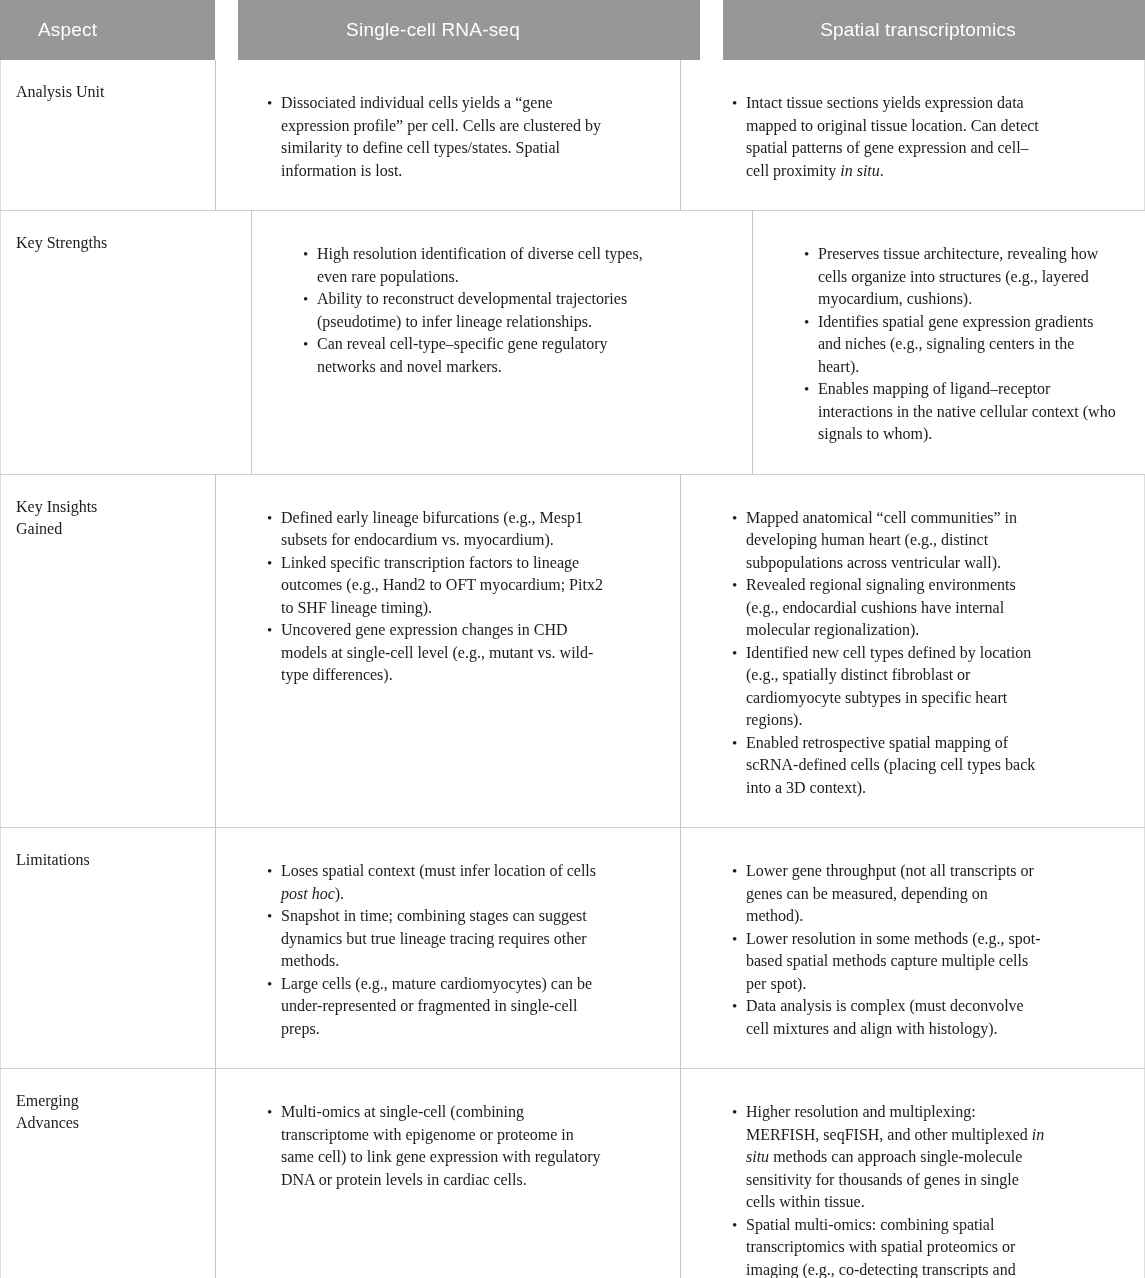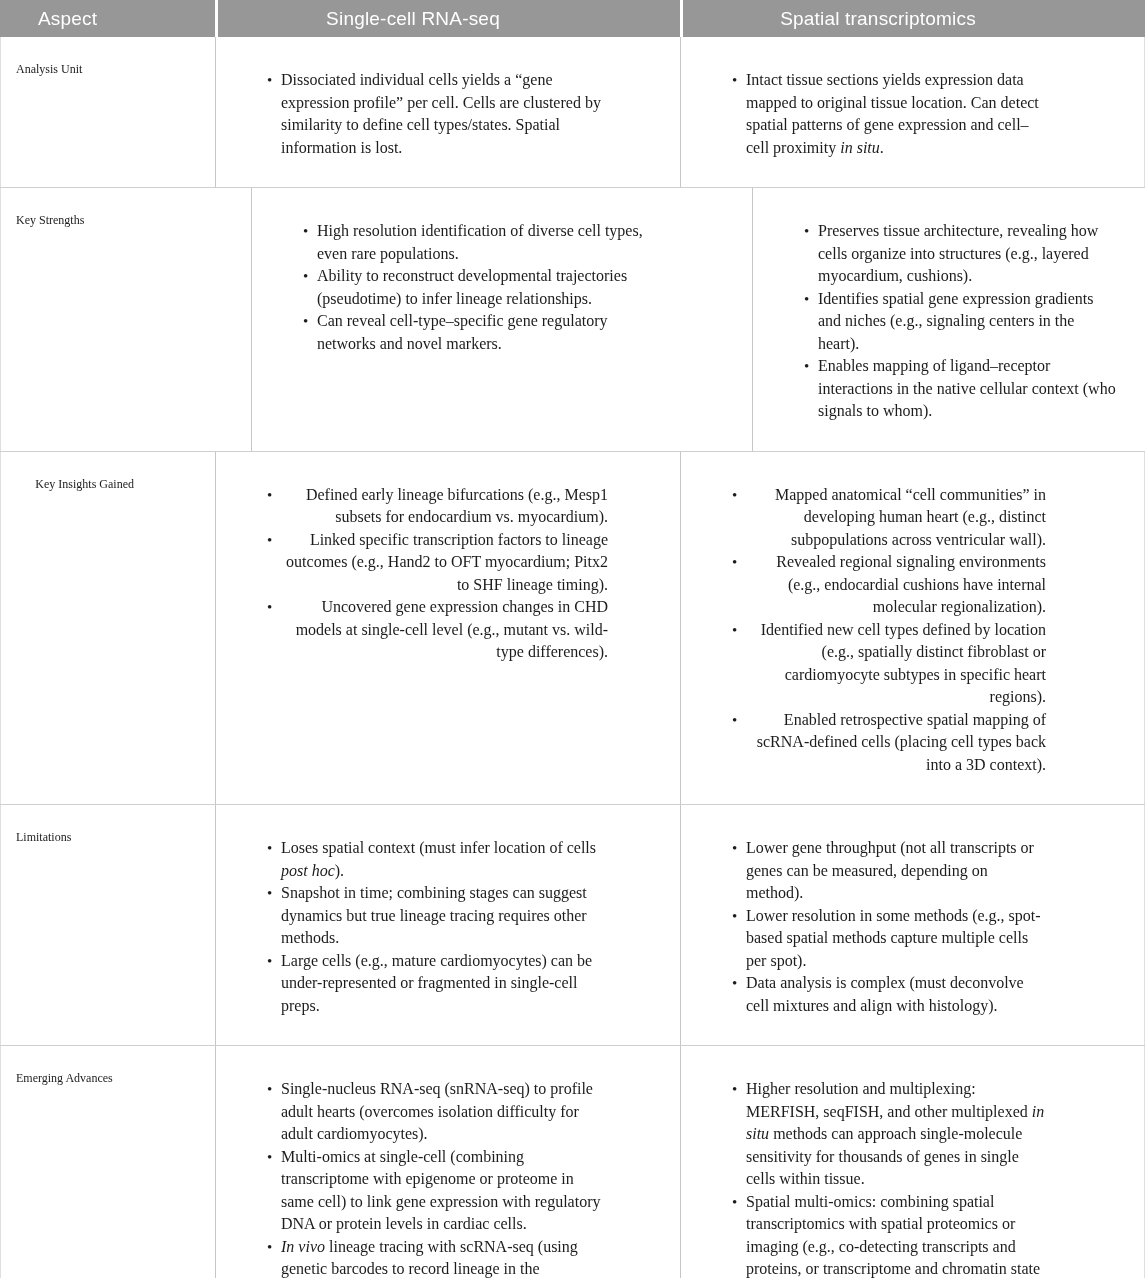--- a/index.html
+++ b/index.html
@@ -13,21 +13,22 @@
   html,body{margin:0;padding:0;background:#ffffff;}
   body{width:1145px;}
   .table{
     width:1145px;
     font-family:"Liberation Serif", serif;
     color:var(--body_text);
   }
   .header-row{
     display:grid;
     grid-template-columns:215px 465px 465px;
-    height:37px;
+    height:60px;
+    gap:20px;
   }
   .header-cell{
     background:var(--header_bg);
     color:var(--header_text);
     font-family:"Liberation Sans", sans-serif;
     font-size:19px;
     font-weight:400;
     letter-spacing:0.2px;
     display:flex;
     align-items:center;
@@ -47,28 +48,28 @@
   }
   .row{
     display:grid;
     grid-template-columns:215px 465px 465px;
   }
   .row + .row{
     border-top:1px solid var(--row_divider);
   }
   .row:nth-child(1){min-height:137px;}
   .row:nth-child(2){min-height:225px;gap:36px;}
-  .row:nth-child(3){min-height:314px;text-align:right;}
+  .row:nth-child(3){min-height:314px;}
   .row:nth-child(4){min-height:222px;}
   .row:nth-child(5){min-height:334px;}
   .cell{box-sizing:border-box;}
   .aspect-cell{
     border-left:1px solid var(--outer_border);
     padding:21px 10px 16px 15px;
-    font-size:12px;
+    font-size:16px;
   }
   .aspect-label{
     max-width:118px;
     line-height:22px;
   }
   .content-cell{
     border-left:1px solid var(--divider);
     padding:24px 64px 20px 43px;
   }
   .content-cell.spatial{
@@ -176,23 +177,21 @@
             <li class="bullet"><span>Data analysis is complex (must deconvolve cell mixtures and align with histology).</span></li>
           </ul>
         </div>
       </div>
       <div class="row">
         <div class="cell aspect-cell">
           <div class="aspect-label">Emerging Advances</div>
         </div>
         <div class="cell content-cell scrna">
           <ul class="bullets">
-            <li class="bullet"><span>Single-nucleus RNA-seq (snRNA-seq) to profile adult hearts (overcomes isolation difficulty for adult cardiomyocytes).</span></li>
             <li class="bullet"><span>Multi-omics at single-cell (combining transcriptome with epigenome or proteome in same cell) to link gene expression with regulatory DNA or protein levels in cardiac cells.</span></li>
-            <li class="bullet"><i>In vivo</i><span> lineage tracing with scRNA-seq (using genetic barcodes to record lineage in the transcriptome) to truly map lineage relationships.</span></li>
           </ul>
         </div>
         <div class="cell content-cell spatial">
           <ul class="bullets">
             <li class="bullet"><span>Higher resolution and multiplexing: MERFISH, seqFISH, and other multiplexed </span><i>in situ</i><span> methods can approach single-molecule sensitivity for thousands of genes in single cells within tissue.</span></li>
             <li class="bullet"><span>Spatial multi-omics: combining spatial transcriptomics with spatial proteomics or imaging (e.g., co-detecting transcripts and proteins, or transcriptome and chromatin state </span><i>in situ</i><span>).</span></li>
           </ul>
         </div>
       </div>
     </div>

